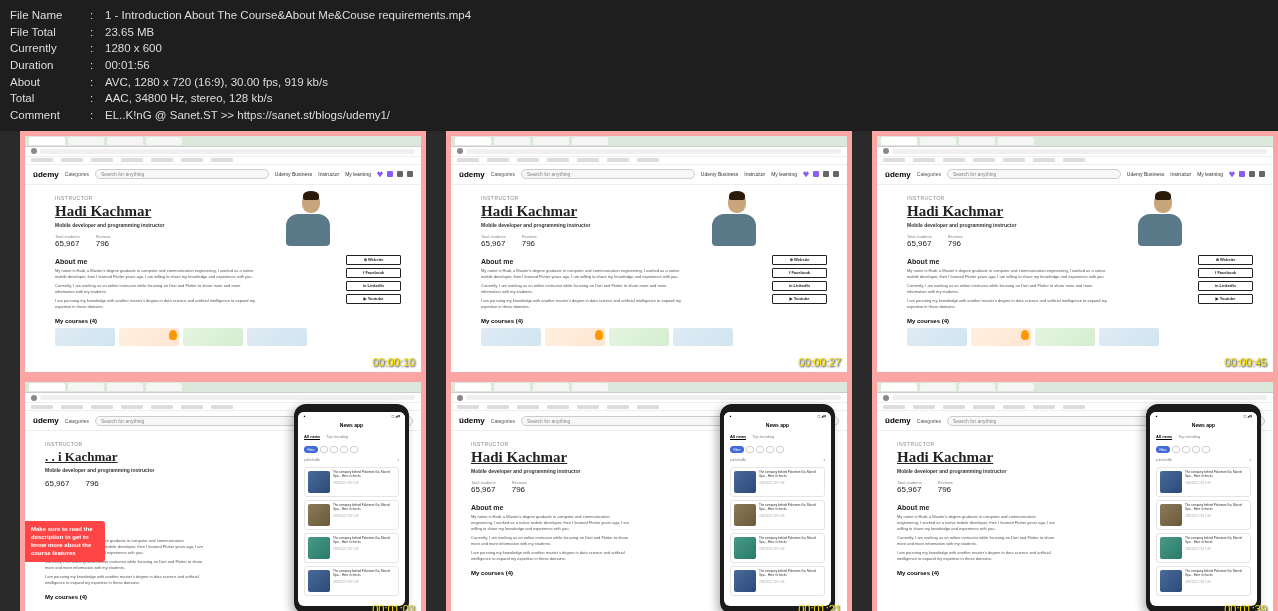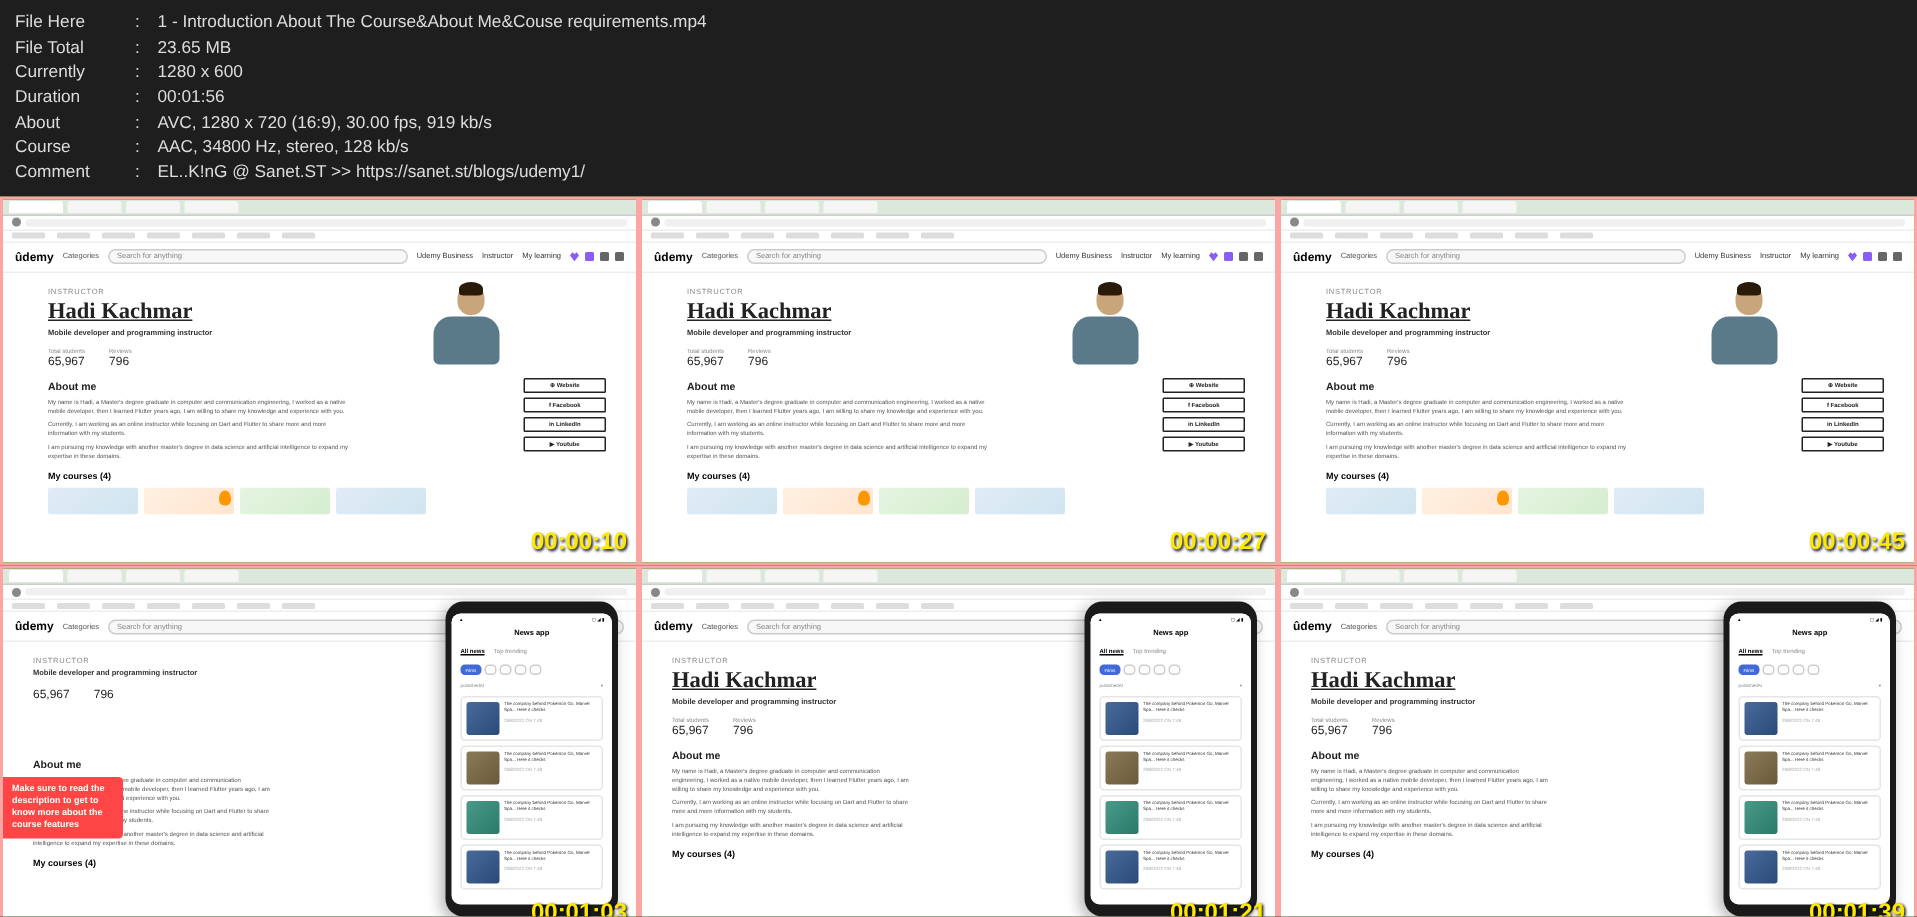--- a/index.html
+++ b/index.html
@@ -5,22 +5,22 @@
 * { margin: 0; padding: 0; box-sizing: border-box; }
 body { font-family: Arial, sans-serif; background: #2a2a2a; width: 1278px; height: 611px; overflow: hidden; }
 
 .meta-section { background: #1e1e1e; color: #ddd; padding: 7px 10px; font-size: 11.5px; line-height: 1.45; font-family: Arial, sans-serif; }
 .meta-row { display: flex; }
 .meta-label { width: 80px; }
 .meta-colon { width: 15px; }
 .meta-value { flex: 1; }
 
 .thumbs { display: grid; grid-template-columns: repeat(3, 1fr); grid-template-rows: repeat(2, 1fr); gap: 0; height: 493px; }
-.thumb { position: relative; background: #4d7c0f; overflow: hidden; border: 2px solid #fca5a5; }
-.timestamp { position: absolute; bottom: 4px; right: 6px; color: #ffe800; font-size: 16px; font-weight: bold; text-shadow: 1px 1px 2px #000; z-index: 100; }
+.thumb { position: relative; background: #0f766e; overflow: hidden; border: 5px solid #fca5a5; margin-left: 20px; }
+.timestamp { position: absolute; bottom: 4px; right: 6px; color: #ffe800; font-size: 11px; font-weight: normal; text-shadow: 1px 1px 2px #000; z-index: 100; }
 
 .browser-top { height: 11px; background: #dce8dc; border-bottom: 1px solid #ccc; display: flex; align-items: center; padding: 0 4px; gap: 3px; }
 .tab-mini { width: 36px; height: 8px; background: #f5f5f5; border-radius: 2px 2px 0 0; }
 .tab-mini.active { background: #fff; }
 .addr-bar { height: 10px; background: #fff; display: flex; align-items: center; padding: 0 6px; gap: 3px; border-bottom: 1px solid #eee; }
 .addr-icon { width: 6px; height: 6px; border-radius: 50%; background: #888; }
 .addr-text { flex: 1; height: 5px; background: #f0f0f0; border-radius: 2px; }
 .bookmark-bar { height: 8px; background: #fff; display: flex; align-items: center; padding: 0 6px; gap: 8px; border-bottom: 1px solid #eee; }
 .bm { width: 22px; height: 4px; background: #ddd; border-radius: 1px; }
 
@@ -82,21 +82,21 @@
 .news-date { font-size: 3px; color: #aaa; margin-top: 2px; }
 
 .row2-adjust .page-content { padding-left: 20px; }
 .row2-adjust .about-text { max-width: 160px; }
 </style>
 </head>
 <body>
 
 <div class="meta-section">
   <div class="meta-row">
-      <span class="meta-label">File Here</span>
+      <span class="meta-label">File Name</span>
       <span class="meta-colon">:</span>
       <span class="meta-value">1 - Introduction About The Course&amp;About Me&amp;Couse requirements.mp4</span>
     </div>
   <div class="meta-row">
       <span class="meta-label">File Total</span>
       <span class="meta-colon">:</span>
       <span class="meta-value">23.65 MB</span>
     </div>
   <div class="meta-row">
       <span class="meta-label">Currently</span>
@@ -107,21 +107,21 @@
       <span class="meta-label">Duration</span>
       <span class="meta-colon">:</span>
       <span class="meta-value">00:01:56</span>
     </div>
   <div class="meta-row">
       <span class="meta-label">About</span>
       <span class="meta-colon">:</span>
       <span class="meta-value">AVC, 1280 x 720 (16:9), 30.00 fps, 919 kb/s</span>
     </div>
   <div class="meta-row">
-      <span class="meta-label">Course</span>
+      <span class="meta-label">Total</span>
       <span class="meta-colon">:</span>
       <span class="meta-value">AAC, 34800 Hz, stereo, 128 kb/s</span>
     </div>
   <div class="meta-row">
       <span class="meta-label">Comment</span>
       <span class="meta-colon">:</span>
       <span class="meta-value">EL..K!nG @ Sanet.ST &gt;&gt; https://sanet.st/blogs/udemy1/</span>
     </div>
 </div>
 
@@ -386,20 +386,21 @@
       </div>
     <div class="udemy-header">
       <span class="udemy-logo">ûdemy</span>
       <span class="udemy-cat">Categories</span>
       <div class="udemy-search">
           <span>Search for anything</span>
         </div>
     </div>
     <div class="page-content">
       <div class="instructor-label">INSTRUCTOR</div>
+      <div class="instructor-name" style="font-size:13px">. . i Kachmar</div>
       <div class="instructor-sub">Mobile developer and programming instructor</div>
       <div class="stats">
           <div class="stat-col">
             <div class="stat-val">65,967</div>
           </div>
           <div class="stat-col">
             <div class="stat-val">796</div>
           </div>
         </div>
       <div class="about-h" style="margin-top:40px">About me</div>

